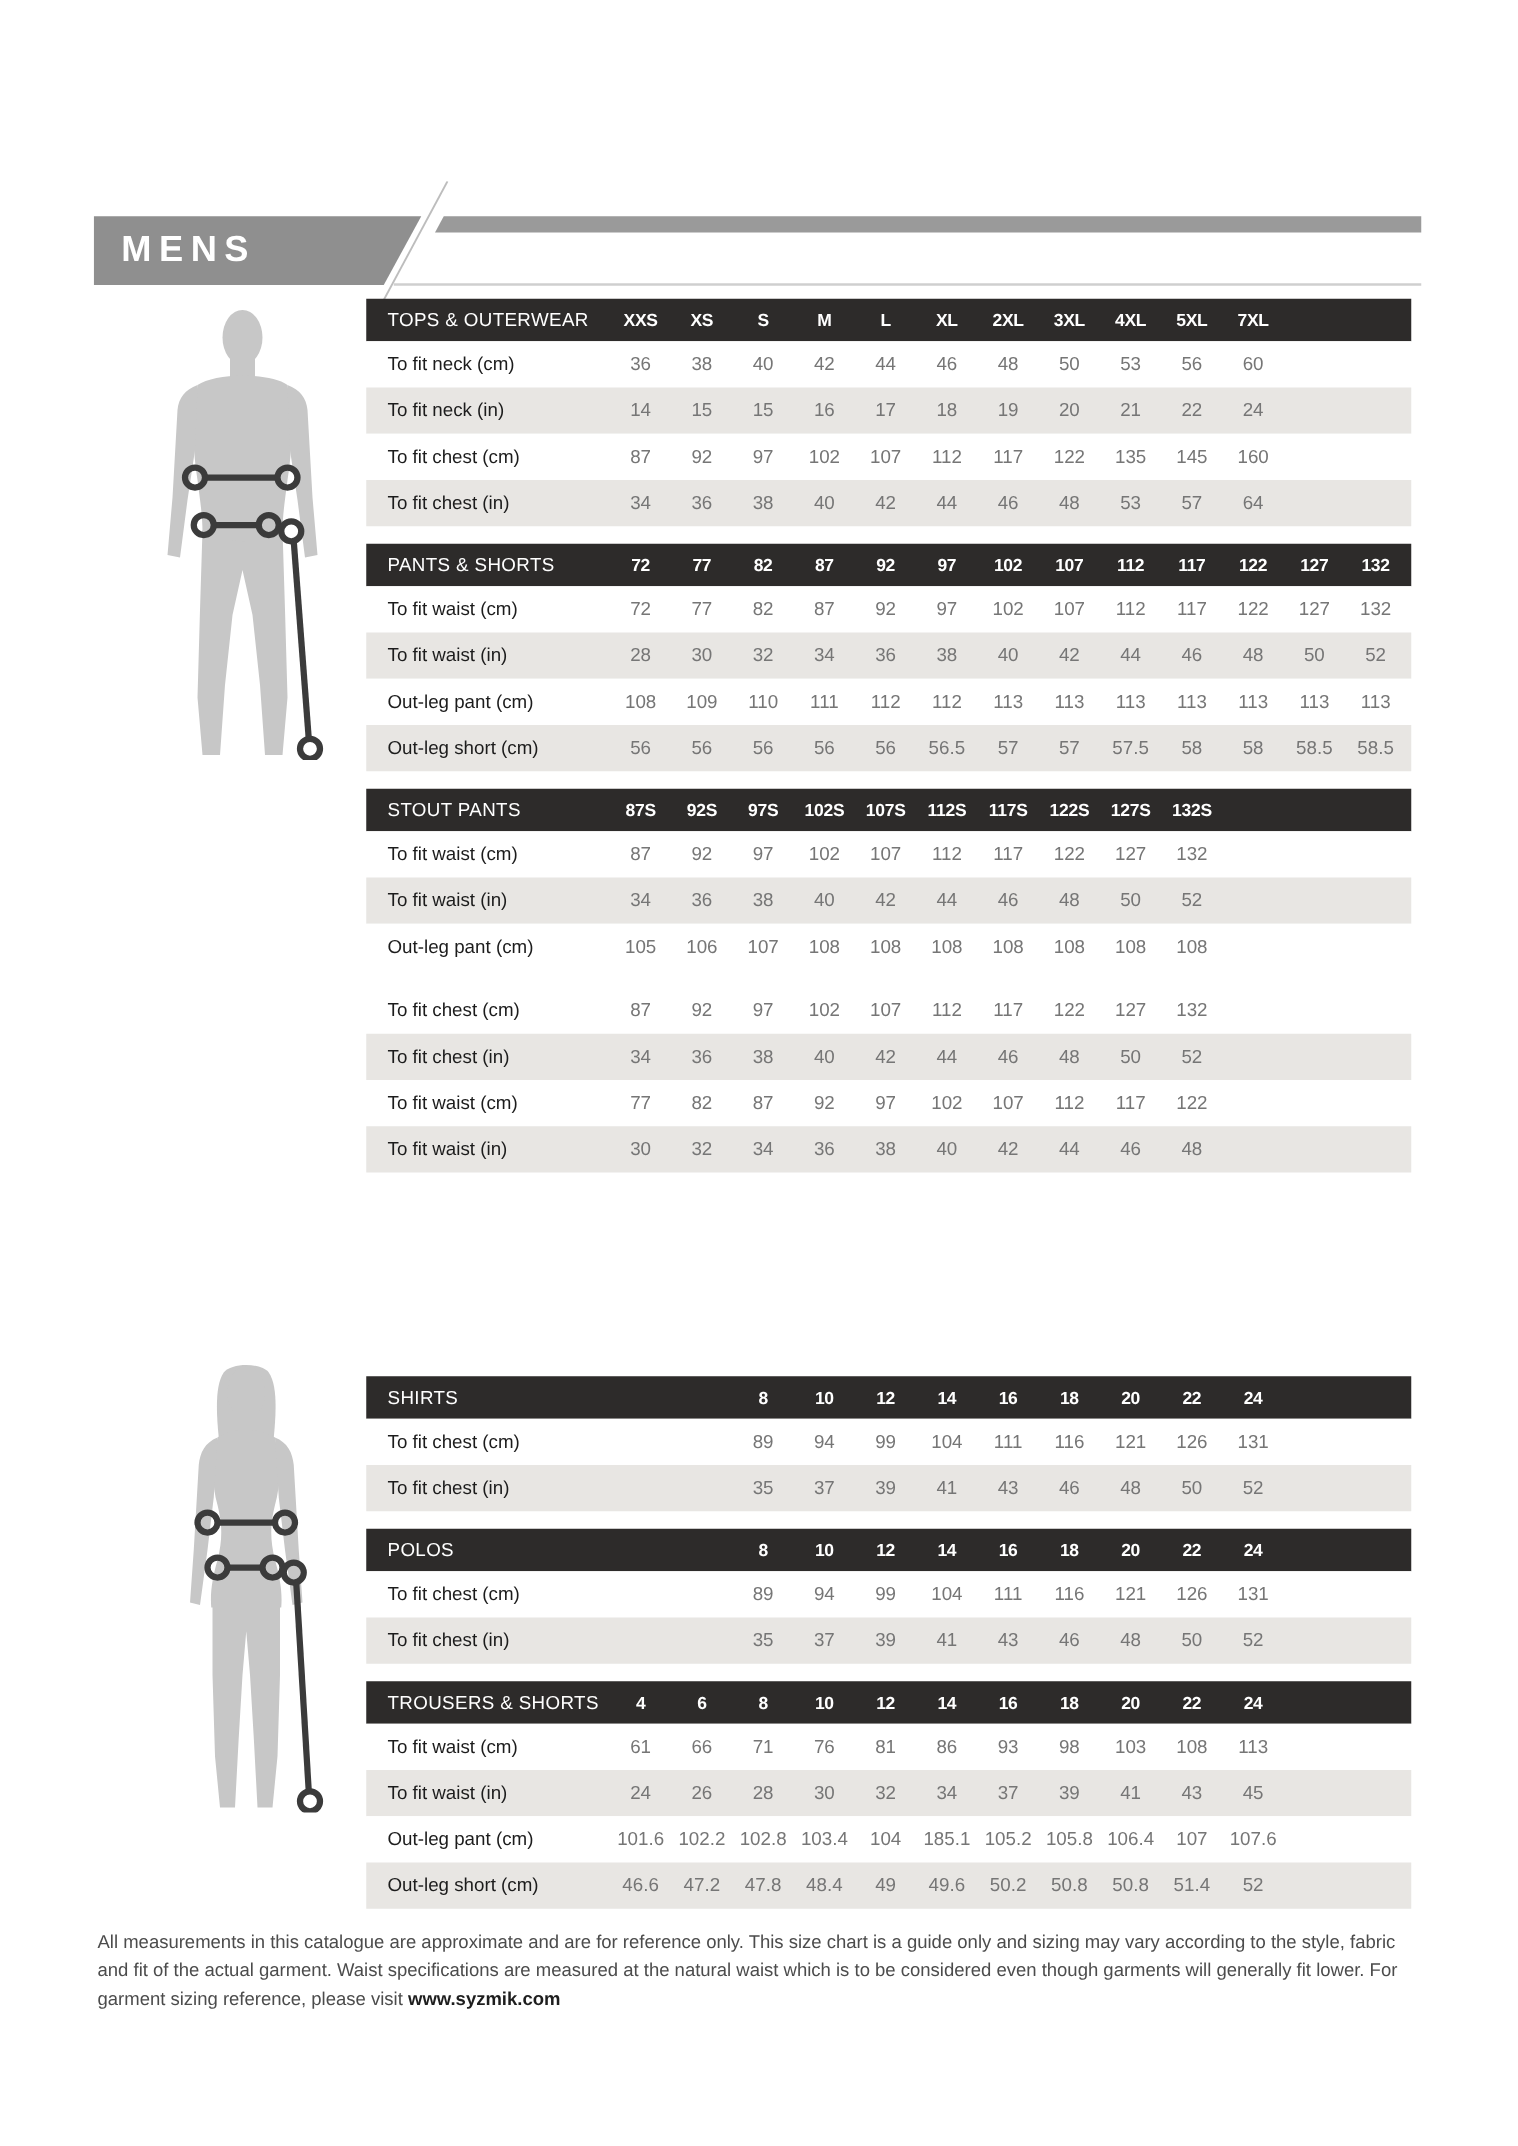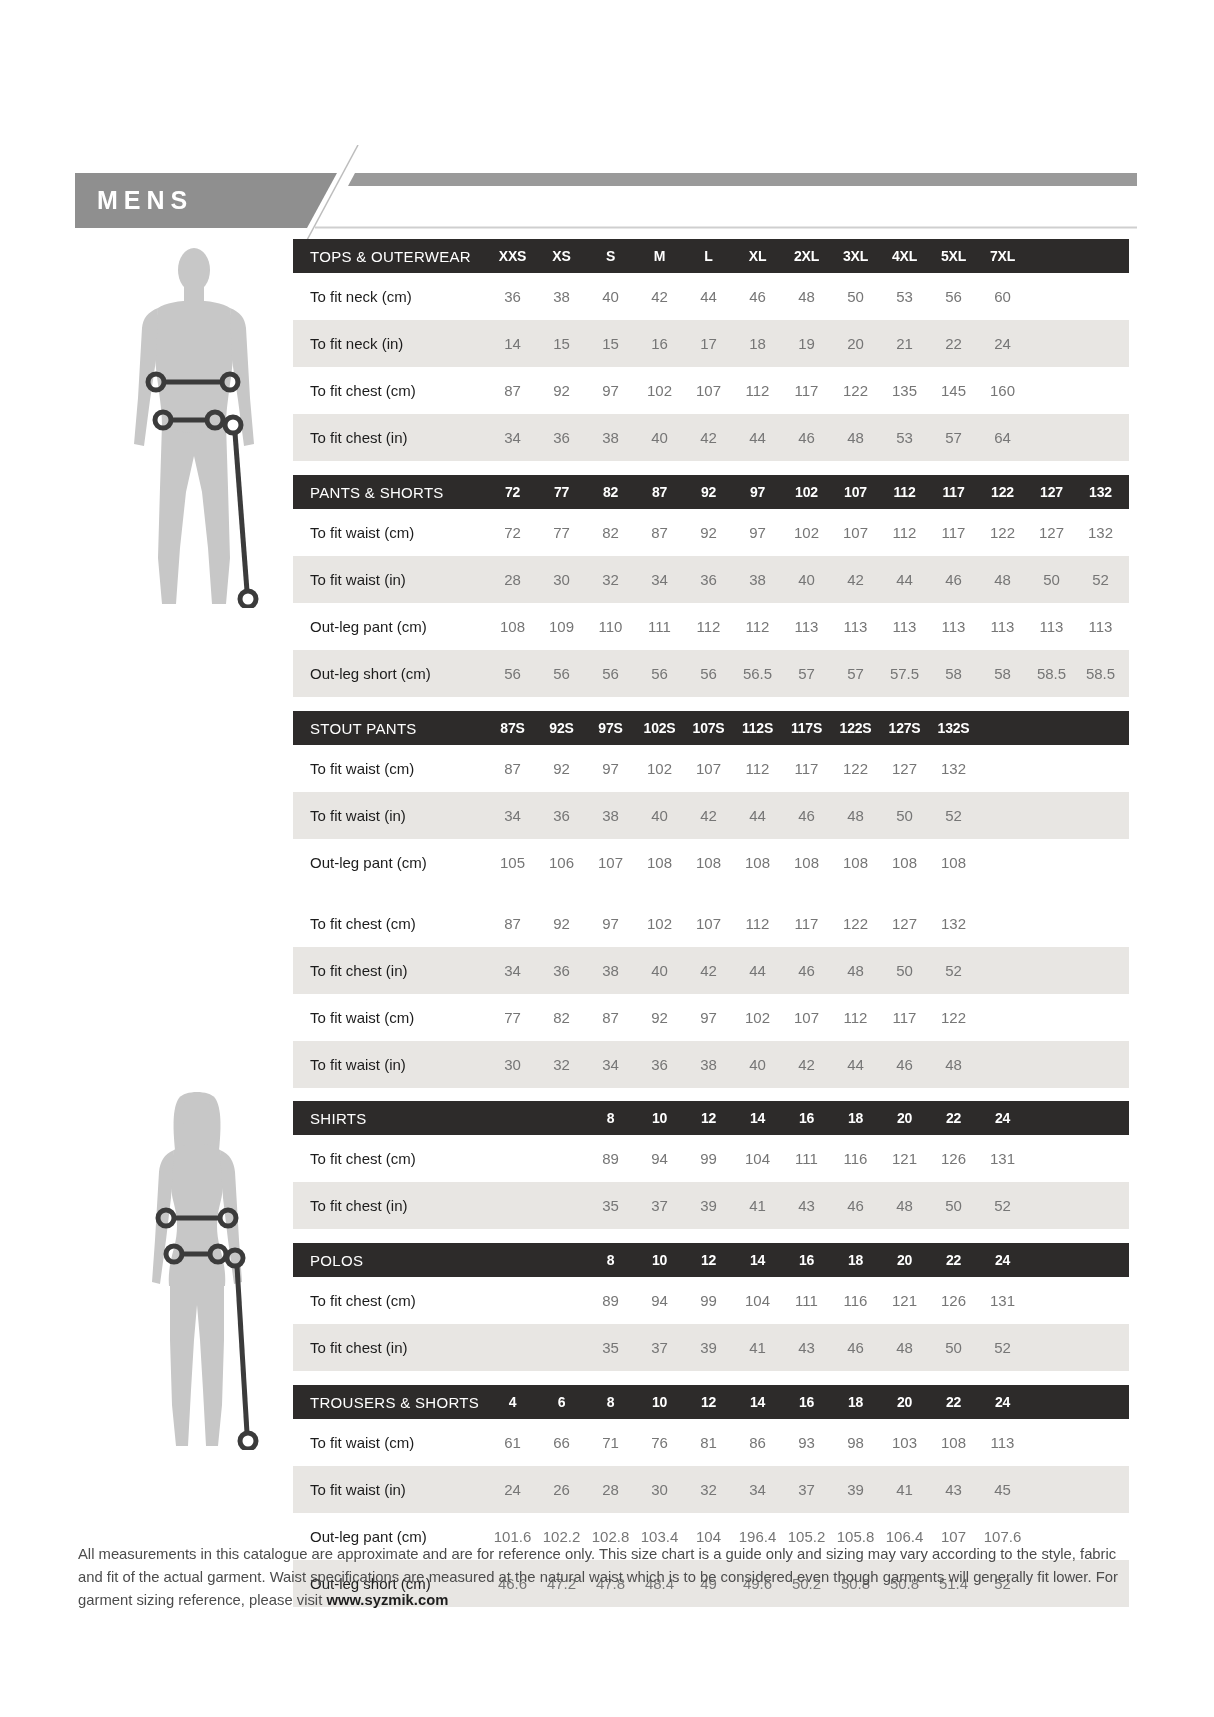--- a/index.html
+++ b/index.html
@@ -8,32 +8,32 @@
     overflow:hidden; font-family:"Liberation Sans", sans-serif;
   }
   .intro {
     position:absolute; left:78px; top:70px; width:1000px;
     font-size:17.5px; line-height:1.62; color:#232323; margin:0;
   }
   .banner { position:absolute; left:75px; width:1064px; height:95px; }
   .banner svg { position:absolute; left:0; top:0; }
   .banner-label {
     position:absolute; left:22px; top:28px; height:55px; line-height:55px;
-    color:#ffffff; font-weight:bold; font-size:25px; letter-spacing:6px;
+    color:#ffffff; font-weight:bold; font-size:29px; letter-spacing:6px;
   }
   .figure { position:absolute; }
   .tables-wrap { position:absolute; left:293px; width:836px; }
   .tbl { width:836px; margin-bottom:14px; }
   .t-head {
     display:grid; grid-template-columns:195px repeat(13,49px) 1fr;
     background:#2d2b2a; color:#ffffff; height:34px; align-items:center;
   }
   .t-row {
     display:grid; grid-template-columns:195px repeat(13,49px) 1fr;
-    height:47px; align-items:center; background:#ffffff;
+    height:37px; align-items:center; background:#ffffff;
   }
   .t-row.alt { background:#e8e6e3; }
   .t-label { padding-left:17px; font-size:15px; font-weight:normal; color:#1c1c1c; white-space:nowrap; }
   .t-head .t-label { color:#ffffff; font-size:15px; letter-spacing:0.3px; }
   .t-cell { text-align:center; font-size:15px; color:#767676; white-space:nowrap; }
   .t-head .t-cell { color:#ffffff; font-weight:bold; font-size:14px; letter-spacing:-0.2px; }
   .footer {
     position:absolute; left:78px; top:1543px; width:1066px;
     font-size:14.8px; line-height:1.55; color:#4c4c4c; margin:0;
   }
@@ -577,21 +577,21 @@
           <div class="t-cell"></div>
           <div class="t-fill"></div>
         </div>
         <div class="t-row">
           <div class="t-label">Out-leg pant (cm)</div>
           <div class="t-cell">101.6</div>
           <div class="t-cell">102.2</div>
           <div class="t-cell">102.8</div>
           <div class="t-cell">103.4</div>
           <div class="t-cell">104</div>
-          <div class="t-cell">196.4</div>
+          <div class="t-cell">185.1</div>
           <div class="t-cell">105.2</div>
           <div class="t-cell">105.8</div>
           <div class="t-cell">106.4</div>
           <div class="t-cell">107</div>
           <div class="t-cell">107.6</div>
           <div class="t-cell"></div>
           <div class="t-cell"></div>
           <div class="t-fill"></div>
         </div>
         <div class="t-row alt">

